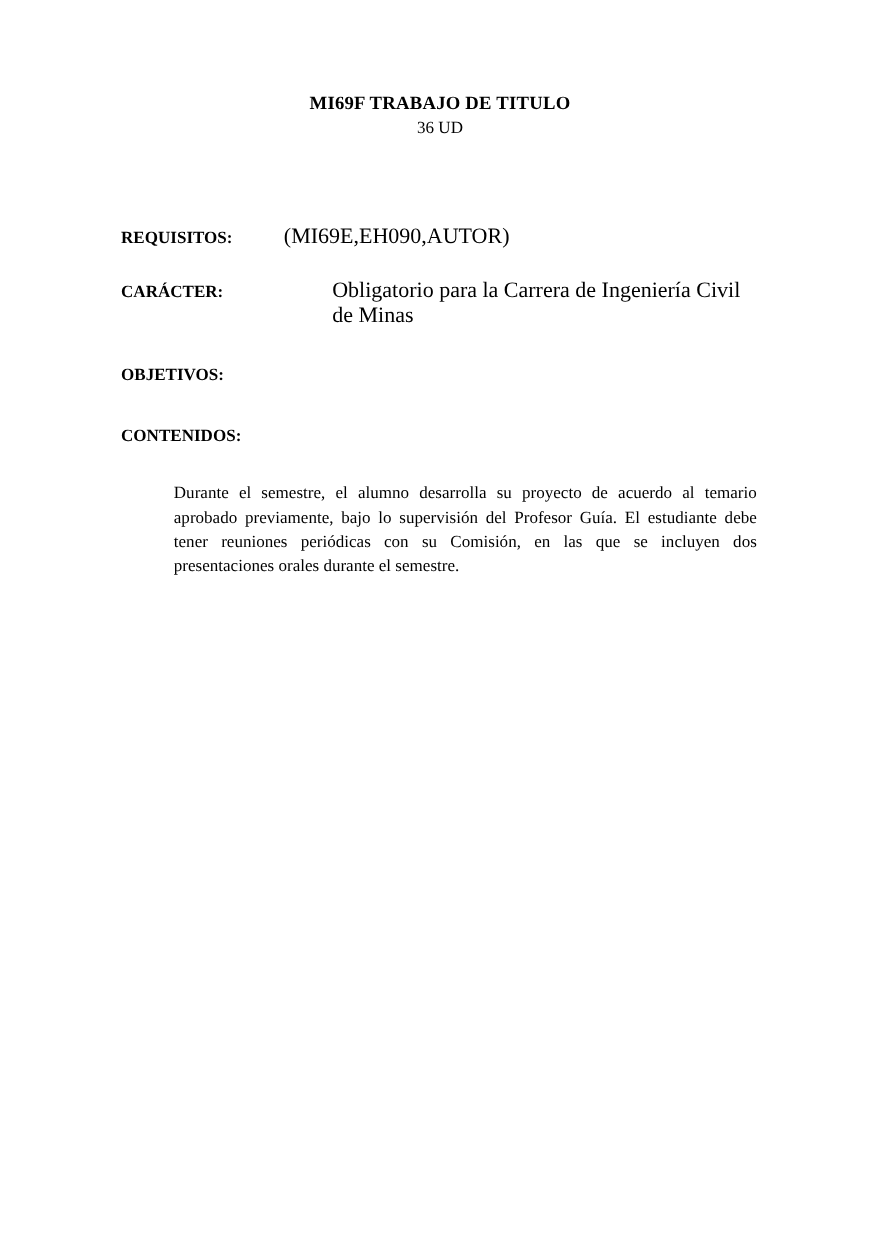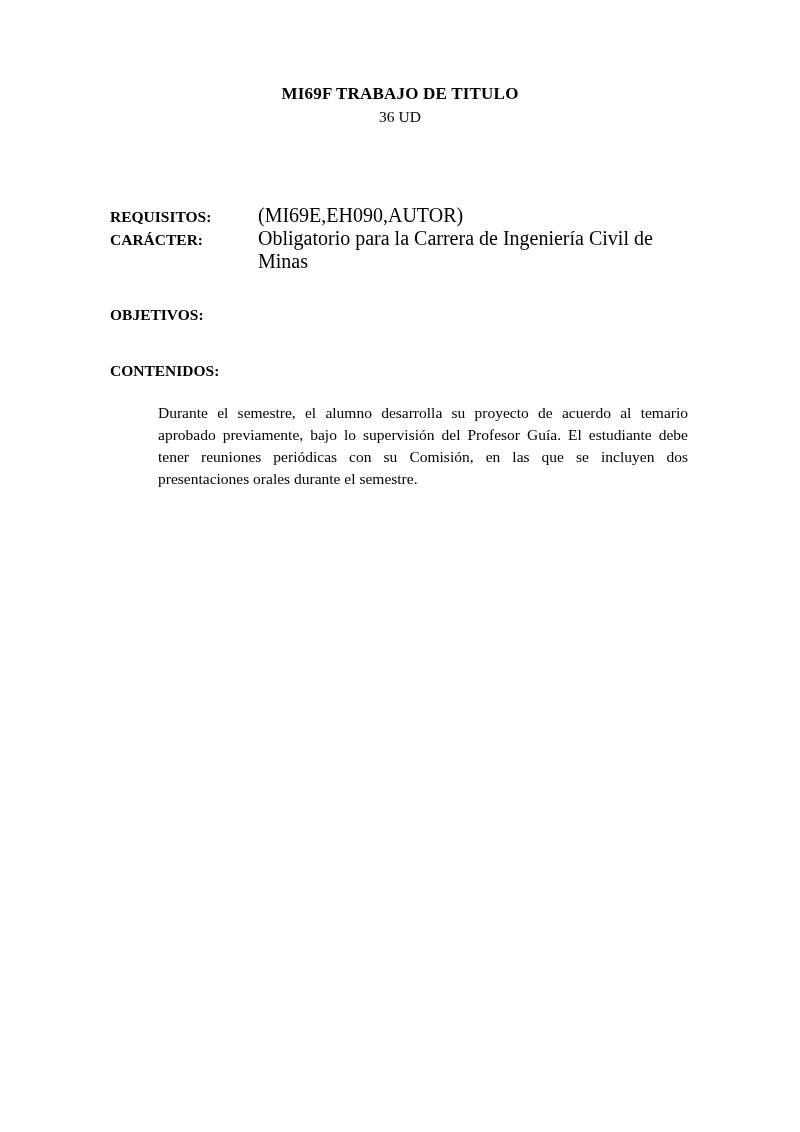--- a/index.html
+++ b/index.html
@@ -35,20 +35,22 @@
     font-size: 15.5px;
     margin-top: 4px;
   }
   .row {
     display: flex;
     align-items: baseline;
     padding-left: 110px;
     padding-right: 112px;
   }
   .row + .row {
+    margin-top: 26px;
+    gap: 44px;
   }
   .label {
     font-weight: bold;
     font-size: 15.5px;
     width: 148px;
     flex: 0 0 148px;
   }
   .value {
     font-size: 20px;
   }
@@ -68,21 +70,21 @@
   .body-block p {
     margin: 0;
   }
   .body-block p + p {
     margin-top: 16px;
   }
   .sp-requisitos { margin-top: 78px; }
   .sp-objetivos-head { margin-top: 33px; }
   .sp-objetivos-body { margin-top: 30px; }
   .sp-contenidos-head { margin-top: 38px; }
-  .sp-contenidos-body { margin-top: 22px; font-family: Liberation Serif, serif; }
+  .sp-contenidos-body { margin-top: 32px; font-family: Liberation Serif, serif; }
 </style>
 </head>
 <body>
 
 <div class="page">
 
   <div class="title-block">
     <div class="doc-title">MI69F TRABAJO DE TITULO</div>
     <div class="doc-subtitle">36 UD</div>
   </div>

